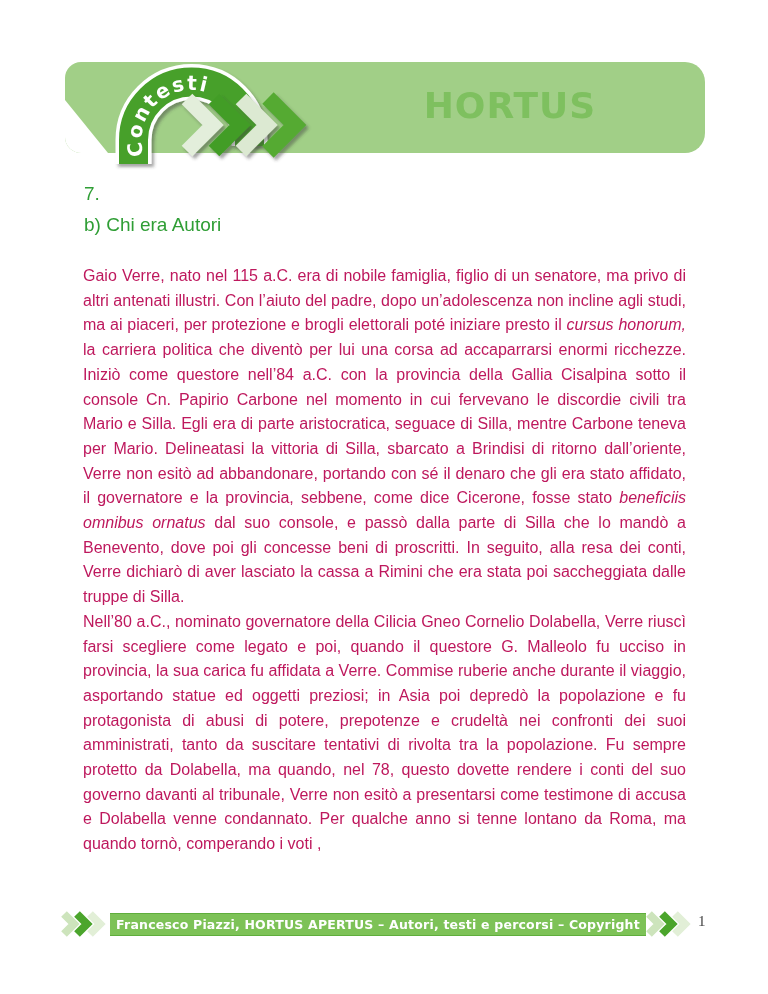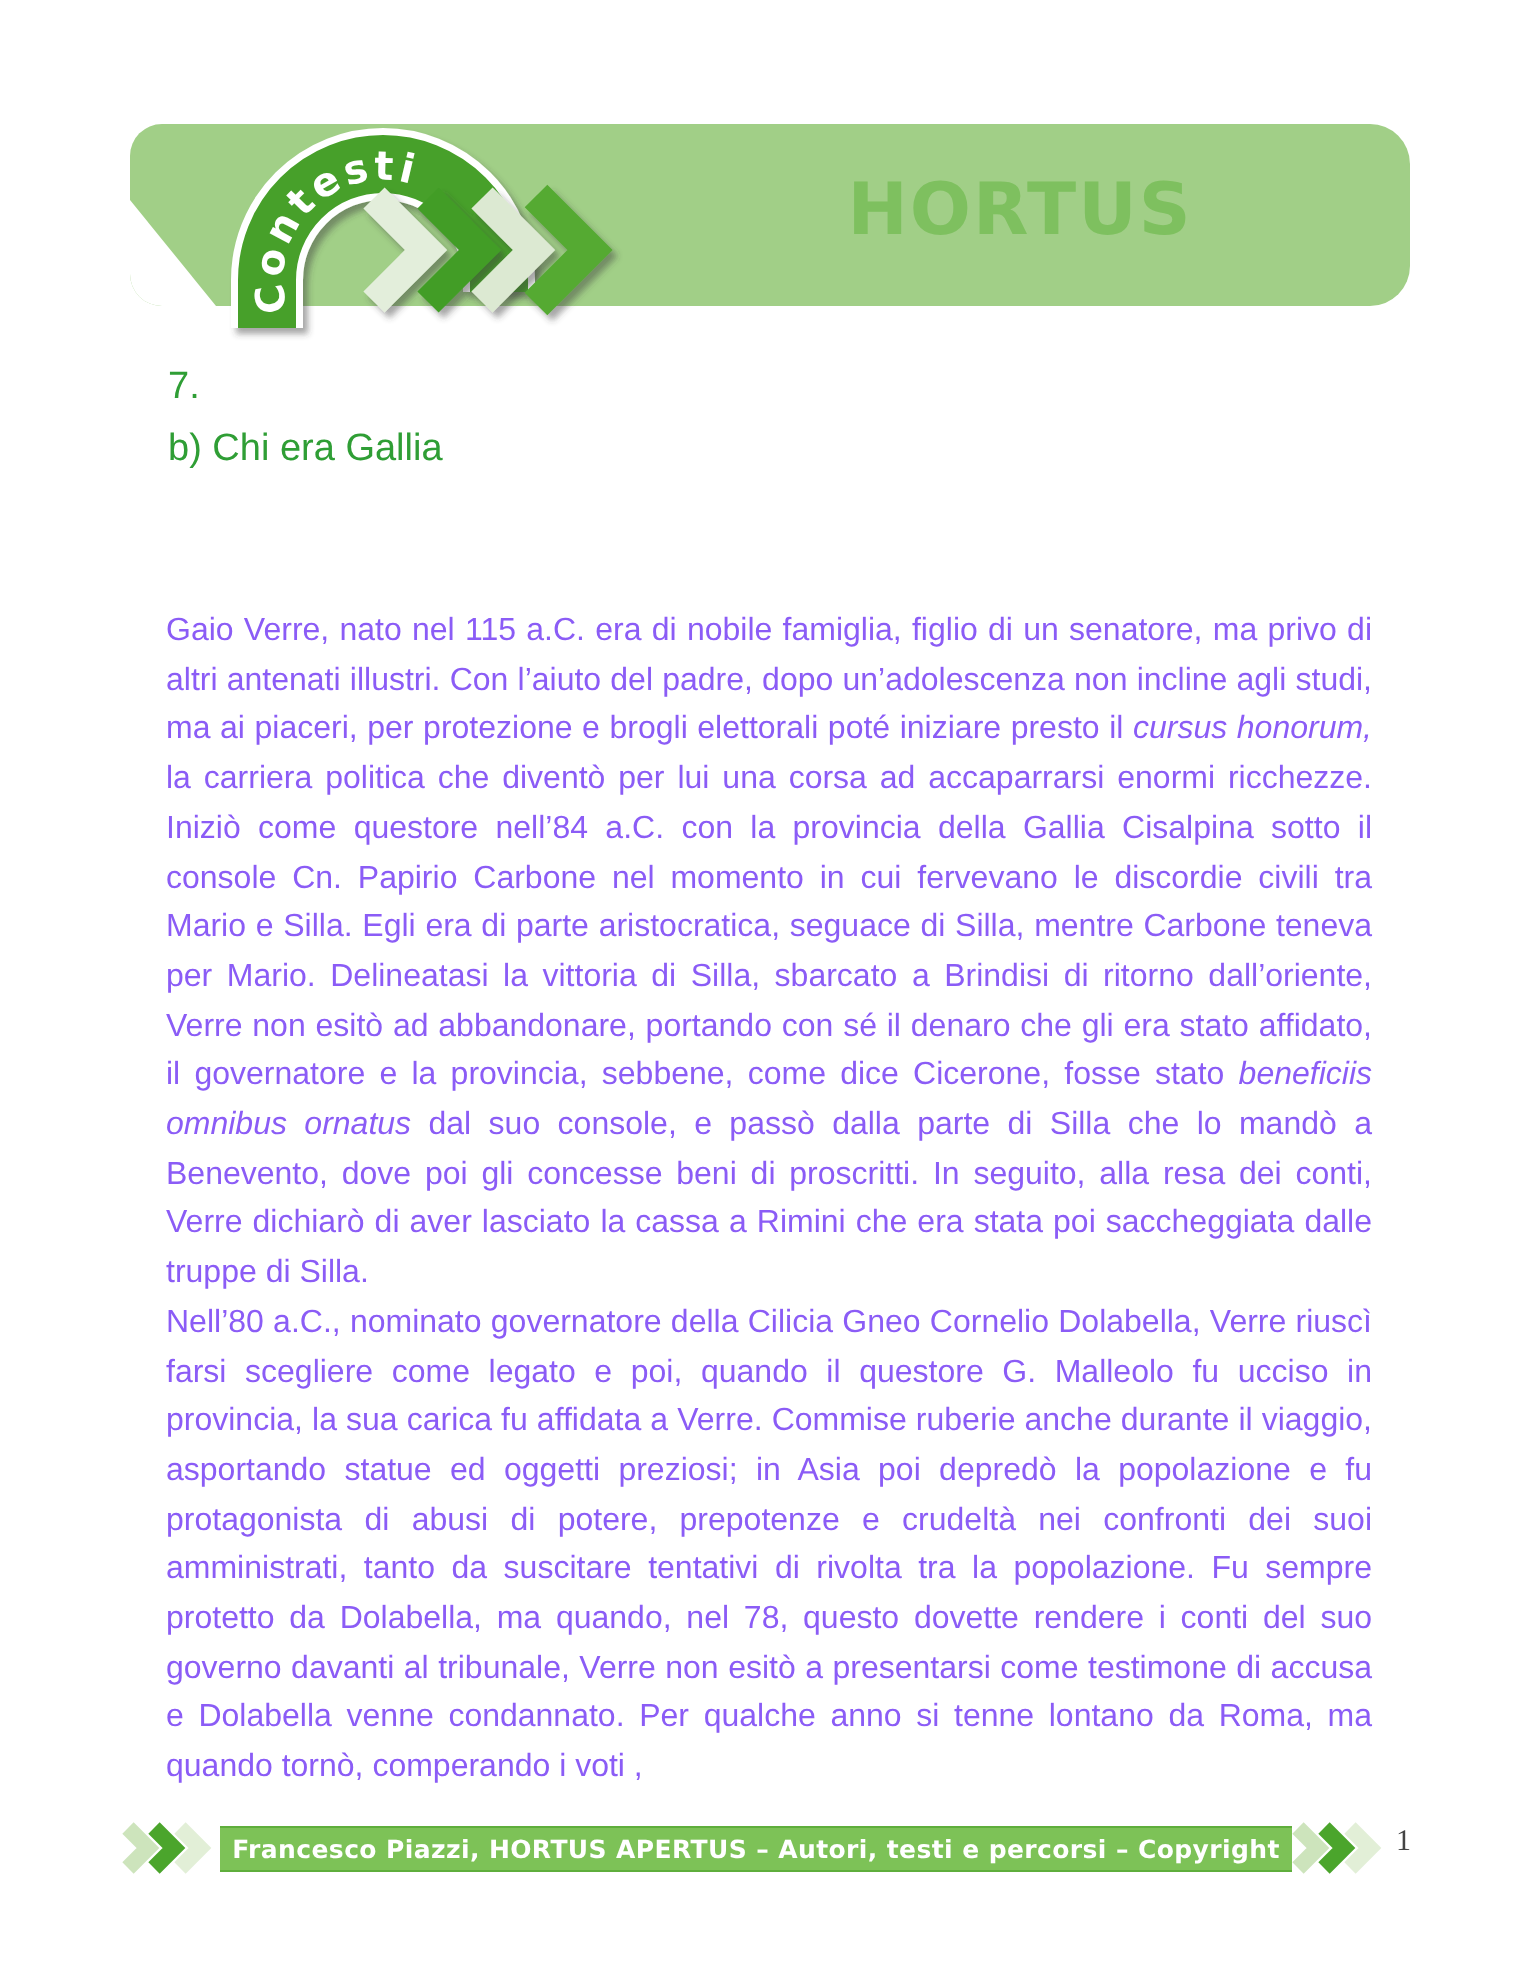--- a/index.html
+++ b/index.html
@@ -59,23 +59,22 @@
     line-height:31px;
     font-weight:normal;
   }
 
   
   .body-text{
     position:absolute;left:83px;top:264px;
     width:603px;
     font-size:16px;
     line-height:24.7px;
-    color:#8b5cf6;
+    color:#be185d;
     text-align:justify;
-    margin-top:40px;
   }
   .body-text p{margin:0;padding:0;}
   .body-text em{font-style:italic;}
 
   
   .footer-bar{
     position:absolute;left:110px;top:913px;
     width:536px;height:21px;
     background:#7dc257;
     border-top:1px solid #5fae3c;
@@ -127,21 +126,21 @@
       <path d="M 178 40 l 27 27 l -27 27" stroke="#55aa33" stroke-width="16"></path>
     </g>
 
     <text>
       <textPath href="#textarc" startOffset="6">Contesti</textPath>
     </text>
   </svg>
 
   <div class="section-head">
     <div>7.</div>
-    <div>b) Chi era Gallia</div>
+    <div>b) Chi era Autori</div>
   </div>
 
   <div class="body-text">
       <p><span>Gaio Verre, nato nel 115 a.C. era di nobile famiglia, figlio di un senatore, ma privo di altri antenati illustri. Con l’aiuto del padre, dopo un’adolescenza non incline agli studi, ma ai piaceri, per protezione e brogli elettorali poté iniziare presto il </span><em>cursus honorum,</em><span> la carriera politica che diventò per lui una corsa ad accaparrarsi enormi ricchezze. Iniziò come questore nell’84 a.C. con la provincia della Gallia Cisalpina sotto il console Cn. Papirio Carbone nel momento in cui fervevano le discordie civili tra Mario e Silla. Egli era di parte aristocratica, seguace di Silla, mentre Carbone teneva per Mario. Delineatasi la vittoria di Silla, sbarcato a Brindisi di ritorno dall’oriente, Verre non esitò ad abbandonare, portando con sé il denaro che gli era stato affidato, il governatore e la provincia, sebbene, come dice Cicerone, fosse stato </span><em>beneficiis omnibus ornatus</em><span> dal suo console, e passò dalla parte di Silla che lo mandò a Benevento, dove poi gli concesse beni di proscritti. In seguito, alla resa dei conti, Verre dichiarò di aver lasciato la cassa a Rimini che era stata poi saccheggiata dalle truppe di Silla.</span></p>
       <p><span>Nell’80 a.C., nominato governatore della Cilicia Gneo Cornelio Dolabella, Verre riuscì farsi scegliere come legato e poi, quando il questore G. Malleolo fu ucciso in provincia, la sua carica fu affidata a Verre. Commise ruberie anche durante il viaggio, asportando statue ed oggetti preziosi; in Asia poi depredò la popolazione e fu protagonista di abusi di potere, prepotenze e crudeltà nei confronti dei suoi amministrati, tanto da suscitare tentativi di rivolta tra la popolazione. Fu sempre protetto da Dolabella, ma quando, nel 78, questo dovette rendere i conti del suo governo davanti al tribunale, Verre non esitò a presentarsi come testimone di accusa e Dolabella venne condannato. Per qualche anno si tenne lontano da Roma, ma quando tornò, comperando i voti ,</span></p>
     </div>
 
   <svg class="footer-chevrons-left" viewBox="0 0 50 26" aria-hidden="true">
     <g fill="none" stroke-width="8" stroke-linejoin="miter">
       <path d="M 4 3 l 10 10 l -10 10" stroke="#cde4bc"></path>

